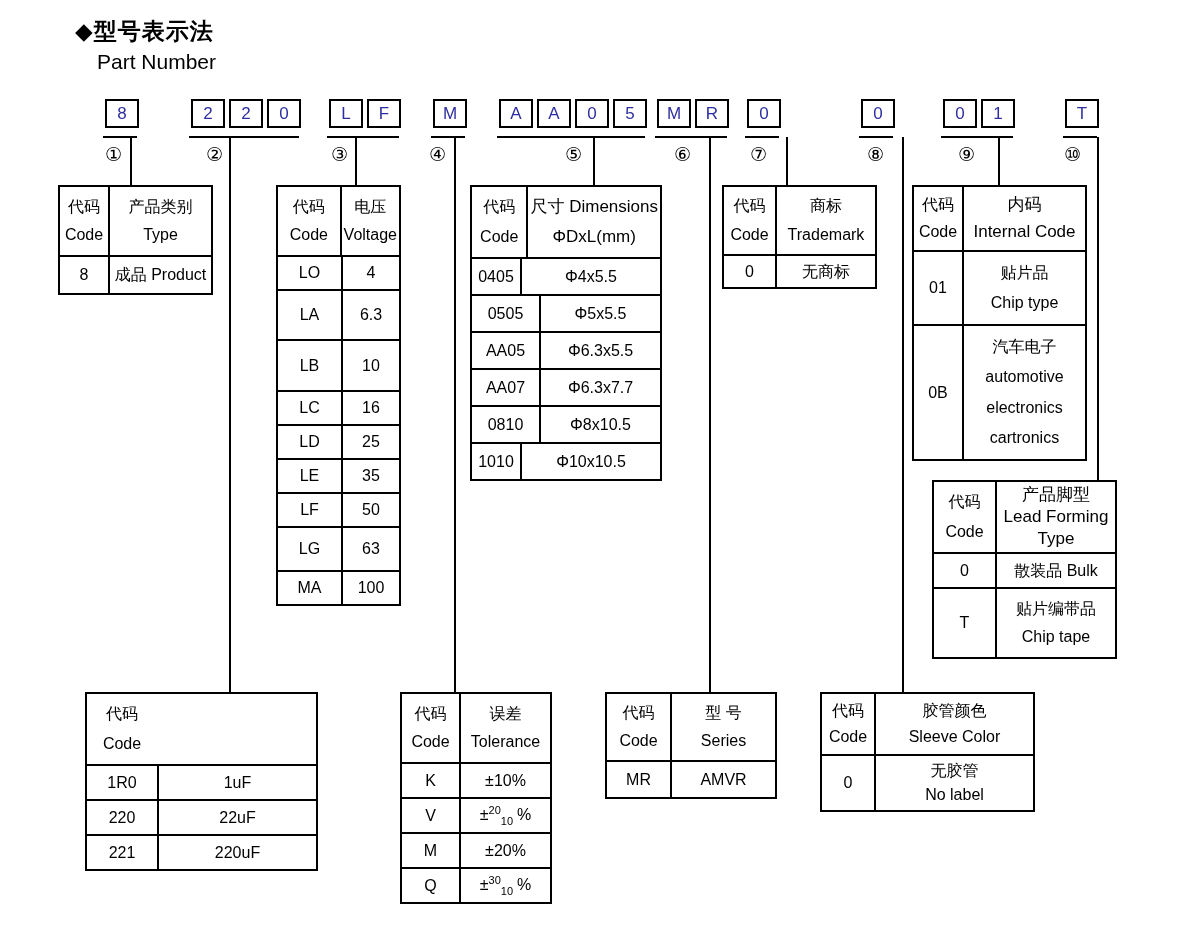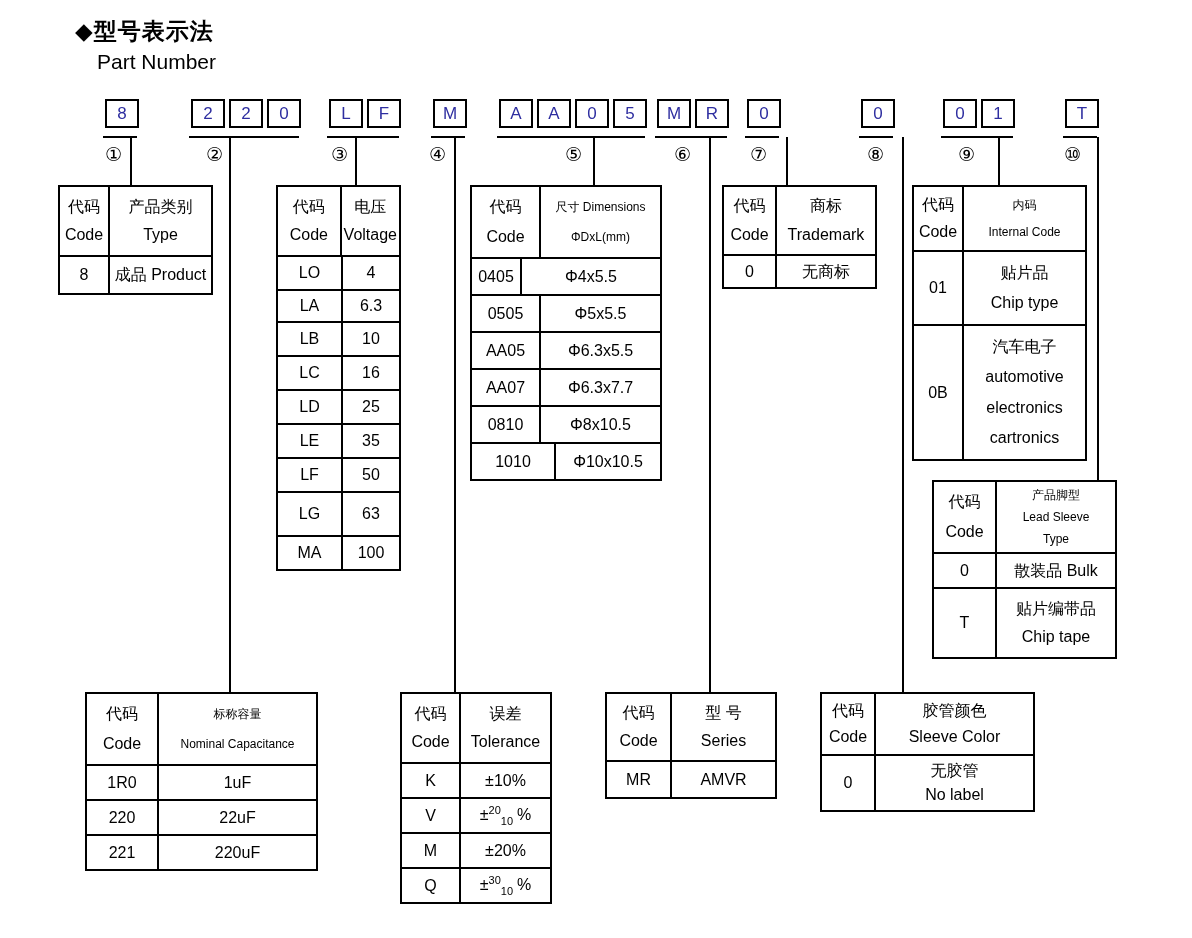--- a/index.html
+++ b/index.html
@@ -22,21 +22,21 @@
   .row{display:flex;border-top:2px solid #000;box-sizing:border-box;}
   .row:first-child{border-top:none;}
   .cell{
     display:flex;flex-direction:column;justify-content:space-evenly;align-items:center;
     border-left:2px solid #000;box-sizing:border-box;font-size:16px;line-height:20px;
     text-align:center;padding:1px 2px;
   }
   .cell:first-child{border-left:none;}
   .cell .ln{white-space:nowrap;}
   .grow{flex:1;text-align:center;}
-  .fs15{font-size:12px;}
+  .fs15{font-size:17px;}
   .tolv{white-space:nowrap;}
   .sup{font-size:11px;position:relative;top:-6px;}
   .sub{font-size:11px;position:relative;top:5px;}
   .pct{margin-left:4px;}
 </style>
 </head>
 <body>
 
 <div id="canvas">
 
@@ -120,25 +120,25 @@
       </div>
       <div class="cell grow">
         <div class="ln">电压</div>
         <div class="ln">Voltage</div>
       </div>
     </div>
     <div class="row" style="height:34px">
       <div class="cell" style="width:63px">LO</div>
       <div class="cell grow">4</div>
     </div>
-    <div class="row" style="height:32px">
+    <div class="row" style="height:50px">
       <div class="cell" style="width:63px">LA</div>
       <div class="cell grow">6.3</div>
     </div>
-    <div class="row" style="height:34px">
+    <div class="row" style="height:51px">
       <div class="cell" style="width:63px">LB</div>
       <div class="cell grow">10</div>
     </div>
     <div class="row" style="height:34px">
       <div class="cell" style="width:63px">LC</div>
       <div class="cell grow">16</div>
     </div>
     <div class="row" style="height:34px">
       <div class="cell" style="width:63px">LD</div>
       <div class="cell grow">25</div>
@@ -186,21 +186,21 @@
     </div>
     <div class="row" style="height:37px">
       <div class="cell" style="width:67px">AA07</div>
       <div class="cell grow">Φ6.3x7.7</div>
     </div>
     <div class="row" style="height:37px">
       <div class="cell" style="width:67px">0810</div>
       <div class="cell grow">Φ8x10.5</div>
     </div>
     <div class="row" style="height:37px">
-      <div class="cell" style="width:82px">1010</div>
+      <div class="cell" style="width:48px">1010</div>
       <div class="cell grow">Φ10x10.5</div>
     </div>
   </div>
 
   <div class="tbl" style="left:722px;top:185px;width:155px">
     <div class="row" style="height:67px">
       <div class="cell" style="width:51px">
         <div class="ln">代码</div>
         <div class="ln">Code</div>
       </div>
@@ -245,21 +245,21 @@
   </div>
 
   <div class="tbl" style="left:932px;top:480px;width:185px">
     <div class="row" style="height:70px">
       <div class="cell" style="width:61px">
         <div class="ln">代码</div>
         <div class="ln">Code</div>
       </div>
       <div class="cell grow fs15">
         <div class="ln">产品脚型</div>
-        <div class="ln">Lead Sleeve</div>
+        <div class="ln">Lead Forming</div>
         <div class="ln">Type</div>
       </div>
     </div>
     <div class="row" style="height:35px">
       <div class="cell" style="width:61px">0</div>
       <div class="cell grow">散装品 Bulk</div>
     </div>
     <div class="row" style="height:70px">
       <div class="cell" style="width:61px">T</div>
       <div class="cell grow">
@@ -268,24 +268,20 @@
       </div>
     </div>
   </div>
 
   <div class="tbl" style="left:85px;top:692px;width:233px">
     <div class="row" style="height:70px">
       <div class="cell" style="width:70px">
         <div class="ln">代码</div>
         <div class="ln">Code</div>
       </div>
-      <div class="cell grow fs15">
-        <div class="ln">标称容量</div>
-        <div class="ln">Nominal Capacitance</div>
-      </div>
     </div>
     <div class="row" style="height:35px">
       <div class="cell" style="width:70px">1R0</div>
       <div class="cell grow">1uF</div>
     </div>
     <div class="row" style="height:35px">
       <div class="cell" style="width:70px">220</div>
       <div class="cell grow">22uF</div>
     </div>
     <div class="row" style="height:35px">

